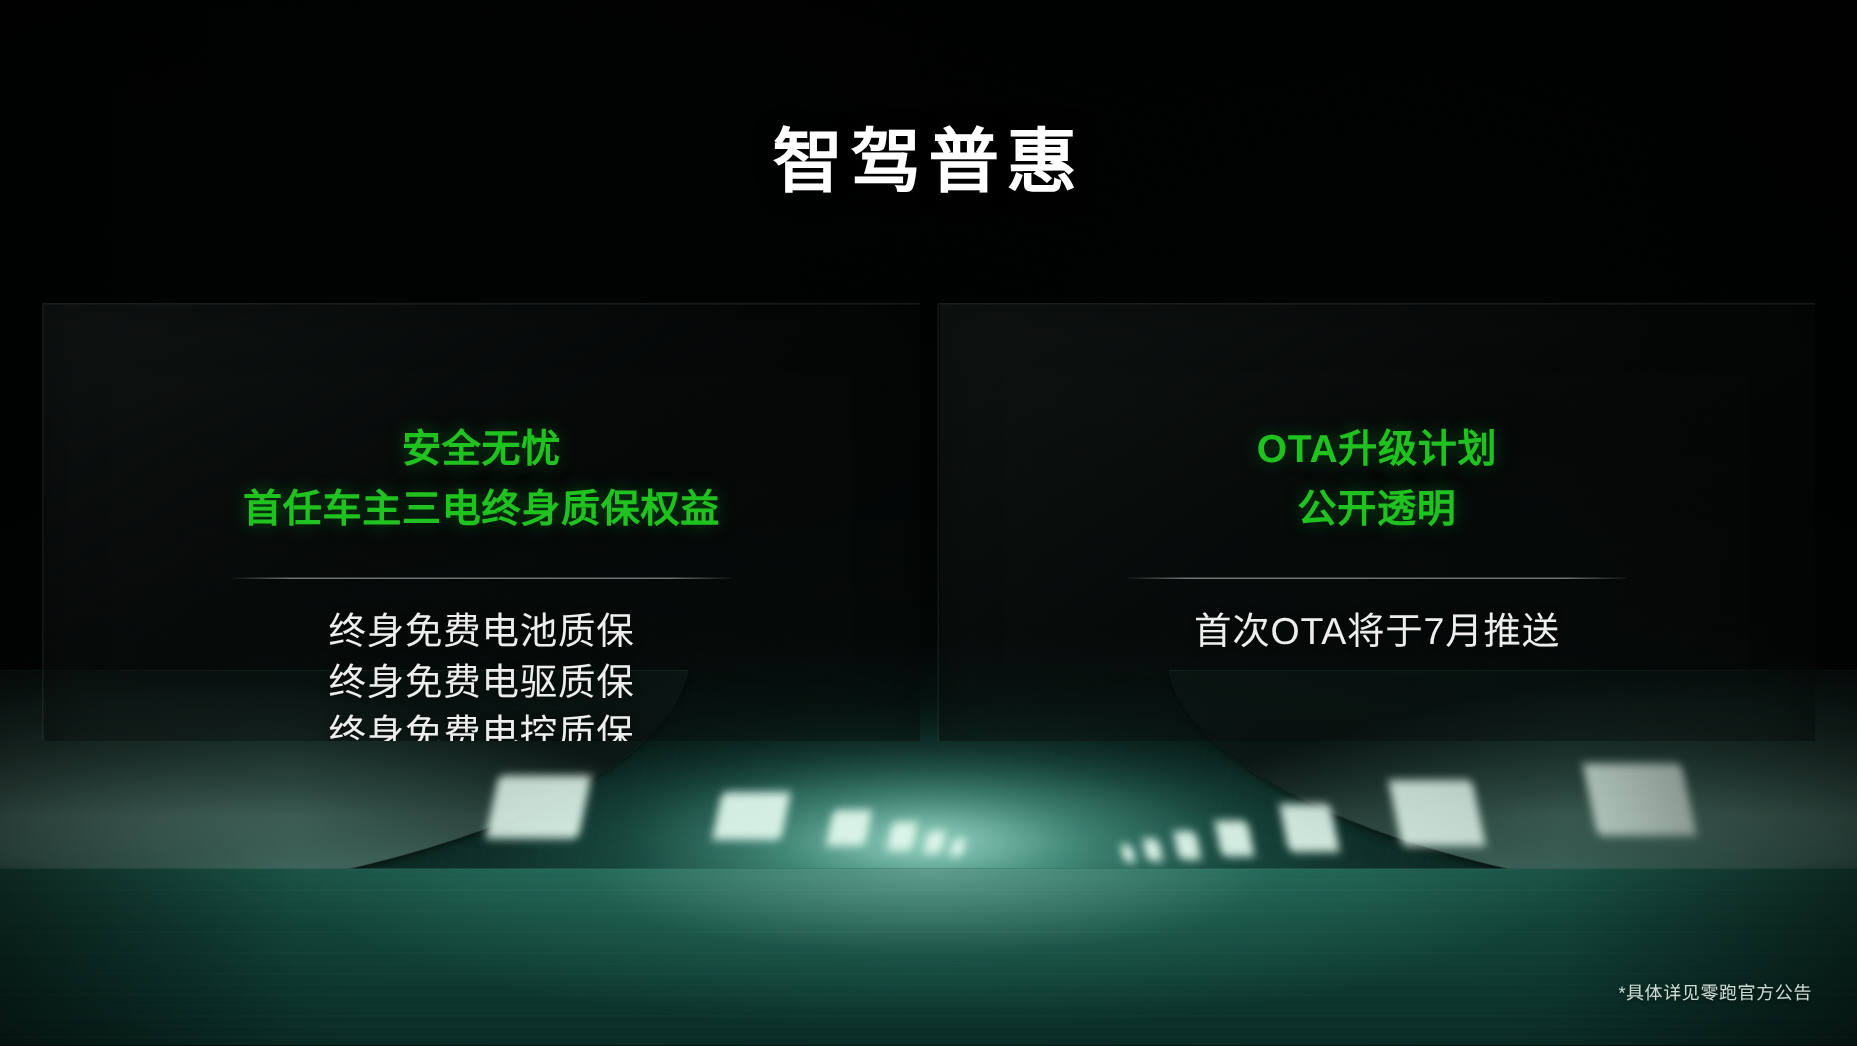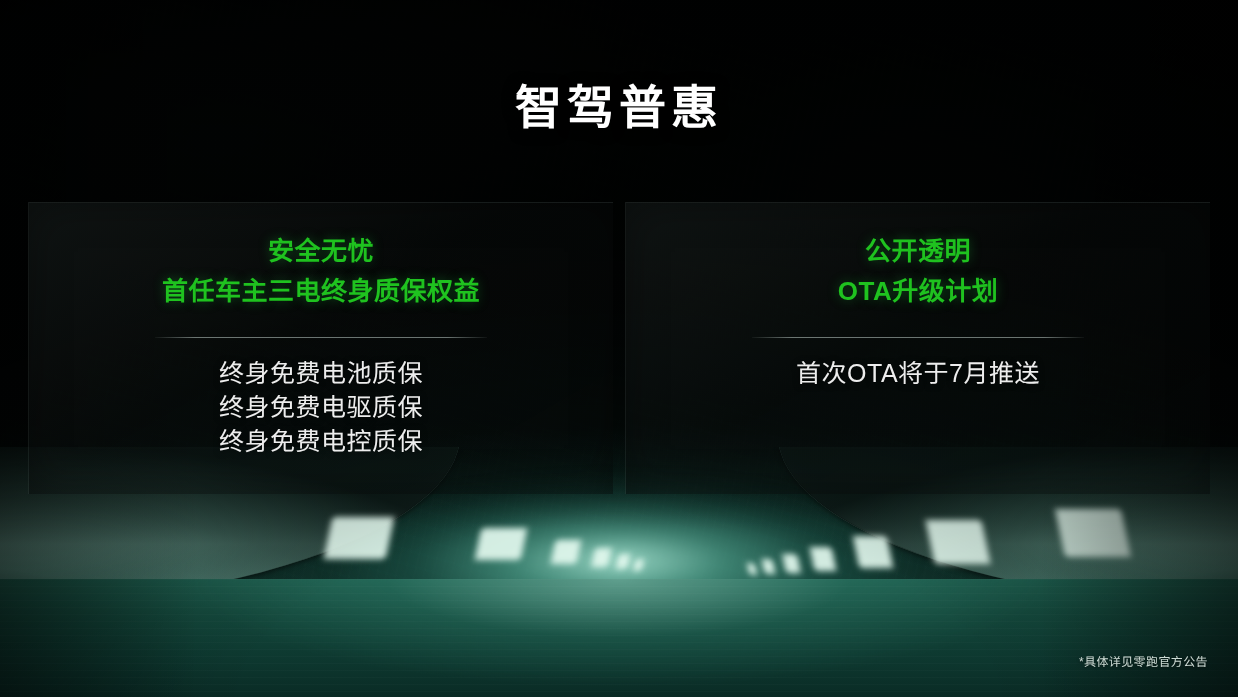--- a/index.html
+++ b/index.html
@@ -163,20 +163,21 @@
     overflow: hidden;
   }
 
   .card-heading {
     color: #1fc21f;
     font-size: 26px;
     font-weight: bold;
     line-height: 40px;
     letter-spacing: 0.5px;
     text-shadow: 0 0 12px rgba(30,200,60,0.35);
+    margin-top: 48px;
   }
   .card-heading .hl { display: block; }
 
   .card-divider {
     margin: 26px auto 0 auto;
     width: 332px;
     height: 1px;
     background: linear-gradient(90deg, rgba(190,205,200,0.05) 0%, rgba(190,205,200,0.55) 12%, rgba(190,205,200,0.55) 88%, rgba(190,205,200,0.05) 100%);
   }
 
@@ -280,22 +281,22 @@
         <div class="card-body">
           <div class="card-line">终身免费电池质保</div>
           <div class="card-line">终身免费电驱质保</div>
           <div class="card-line">终身免费电控质保</div>
         </div>
       </div>
 
 
       <div class="card">
         <div class="card-heading">
+          <span class="hl">OTA升级计划</span>
           <span class="hl">公开透明</span>
-          <span class="hl">OTA升级计划</span>
         </div>
         <div class="card-divider"></div>
         <div class="card-body">
           <div class="card-line">首次OTA将于7月推送</div>
         </div>
       </div>
 
     </div>
 
     <div class="footnote">*具体详见零跑官方公告</div>

